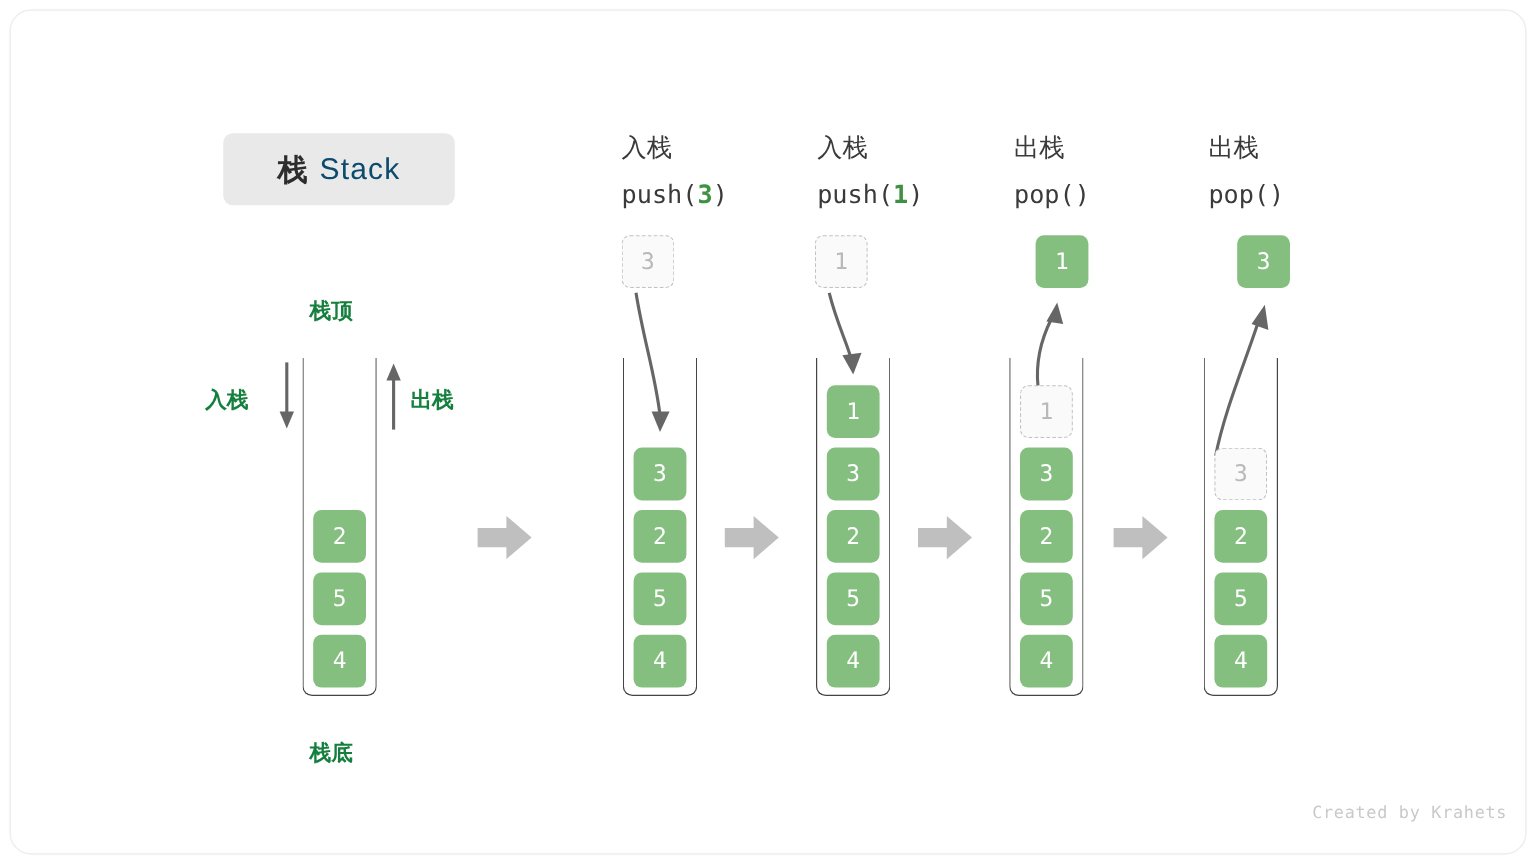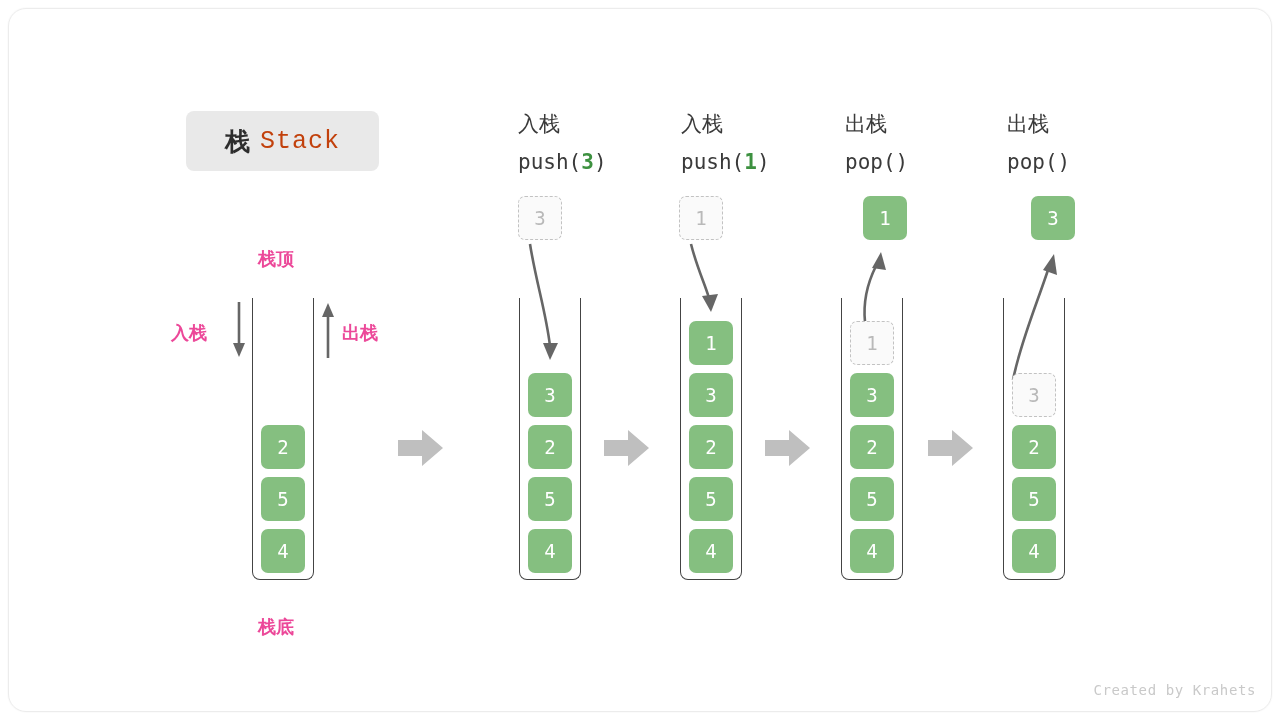--- a/index.html
+++ b/index.html
@@ -34,29 +34,29 @@
     border-radius: 8px;
     display: flex; align-items: center; justify-content: center;
     gap: 10px;
   }
   .title-cn {
     font-family: "Liberation Sans", sans-serif;
     font-size: 25px; font-weight: bold; color: #2d2d2d;
     letter-spacing: 0px;
   }
   .title-en {
-    font-family: Liberation Mono, monospace;
-    font-size: 25px; color: #c2410c; letter-spacing: 1px;
+    font-family: Liberation Sans, sans-serif;
+    font-size: 25px; color: #0c4a6e; letter-spacing: 1px;
   }
 
   
   .lbl-bold-cn {
     position: absolute;
     font-family: "Liberation Sans", sans-serif;
-    font-size: 18px; font-weight: bold; color: #ec4899;
+    font-size: 18px; font-weight: bold; color: #15803d;
     white-space: nowrap;
   }
   .col-head {
     position: absolute;
     font-family: "DejaVu Sans Mono", monospace;
     font-size: 21px; color: #3a3a3a;
     line-height: 38px;
     white-space: nowrap;
     text-align: left;
   }
@@ -93,21 +93,21 @@
     border: 1.6px dashed #c2c2c2;
     color: #b9b9b9;
   }
 
   
   .block-arrow { position: absolute; }
 
   
   .footer {
     position: absolute;
-    right: 24px; bottom: 22px;
+    right: 24px; bottom: 34px;
     font-family: "DejaVu Sans Mono", monospace;
     font-size: 14px;
     color: #c9c9c9;
     letter-spacing: 0.6px;
   }
 
   svg { overflow: visible; }
 </style>
 </head>
 <body>

